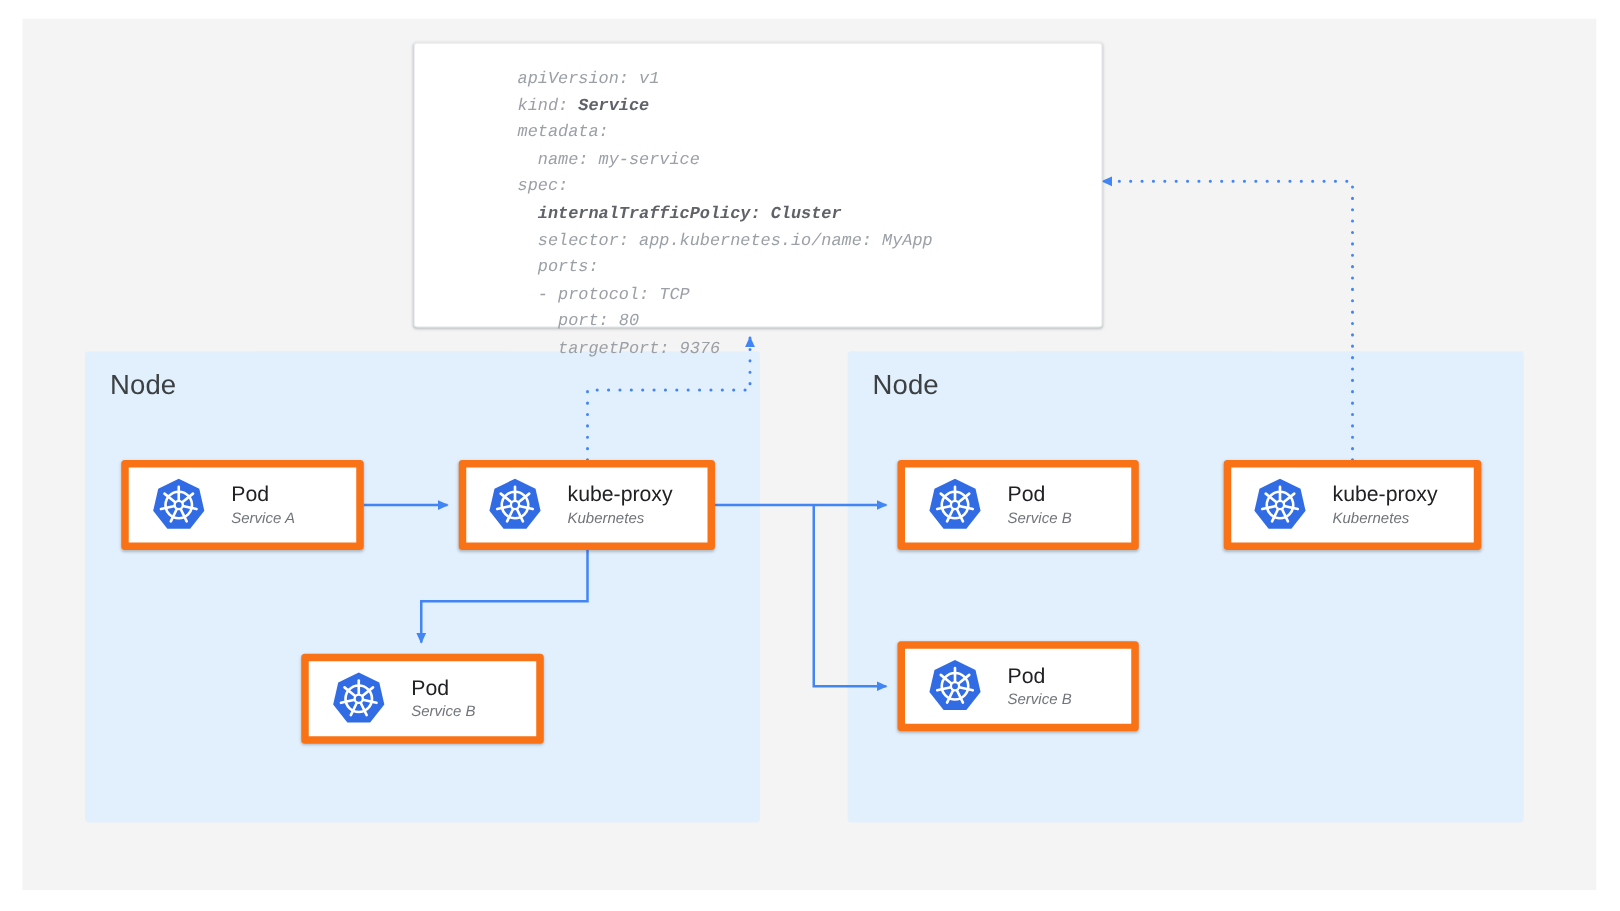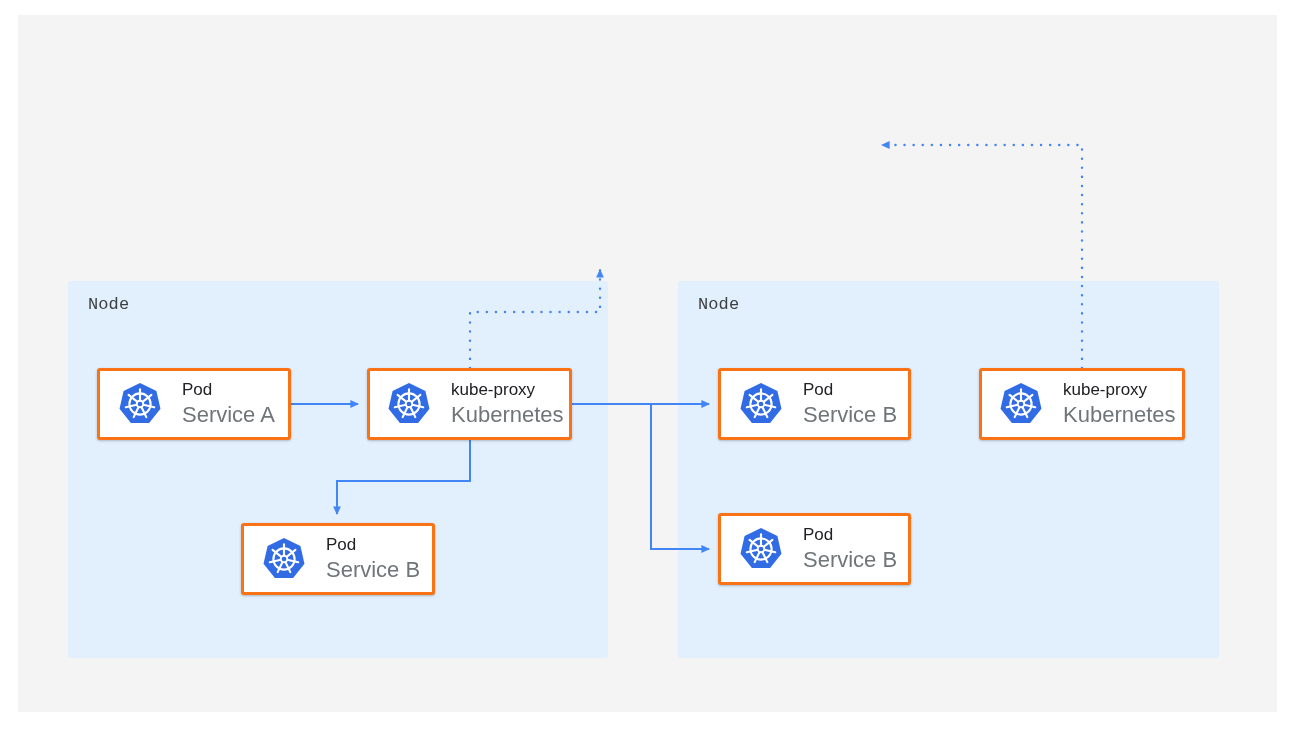--- a/index.html
+++ b/index.html
@@ -31,29 +31,28 @@
     position: absolute;
     background: #e2effc;
     border-radius: 3px;
   }
   #node-left  { left: 68px;  top: 281px; width: 540px; height: 377px; }
   #node-right { left: 678px; top: 281px; width: 541px; height: 377px; }
   .node-label {
     position: absolute;
     left: 20px;
     top: 14px;
-    font-size: 17px;
+    font-size: 22px;
     color: #3c4043;
     letter-spacing: 0.1px;
-    font-family: Liberation Mono, monospace;
   }
   .card {
     position: absolute;
     background: #ffffff;
-    border: 3px solid #f97316;
+    border: 6px solid #f97316;
     border-radius: 3px;
     box-shadow: 0 1px 2px rgba(60,64,67,0.22), 0 1px 3px rgba(60,64,67,0.10);
     display: flex;
     align-items: center;
     box-sizing: border-box;
   }
   .card .logo {
     width: 44px;
     height: 44px;
     margin-left: 18px;
@@ -65,23 +64,24 @@
     flex-direction: column;
     justify-content: center;
     line-height: 1.28;
   }
   .card .title {
     font-size: 17px;
     color: #202124;
     white-space: nowrap;
   }
   .card .sub {
-    font-size: 22px;
+    font-size: 12px;
     color: #70757a;
     white-space: nowrap;
+    font-style: italic;
   }
   #pod-a        { left: 97px;  top: 368px; width: 194px; height: 72px; }
   #kube-proxy-l { left: 367px; top: 368px; width: 205px; height: 72px; }
   #pod-b-left   { left: 241px; top: 523px; width: 194px; height: 72px; }
   #pod-b-r1     { left: 718px; top: 368px; width: 193px; height: 72px; }
   #pod-b-r2     { left: 718px; top: 513px; width: 193px; height: 72px; }
   #kube-proxy-r { left: 979px; top: 368px; width: 206px; height: 72px; }
 
   #kube-proxy-l .logo, #kube-proxy-r .logo { margin-left: 17px; }
   #kube-proxy-l .labels, #kube-proxy-r .labels { }
@@ -150,20 +150,33 @@
 
     <path d="M572,404 L709,404" stroke="#4285f4" stroke-width="2" fill="none" marker-end="url(#arrow)"></path>
 
     <path d="M651,404 L651,549 L709,549" stroke="#4285f4" stroke-width="2" fill="none" marker-end="url(#arrow)"></path>
 
     <path d="M470,368 L470,312 L600,312 L600,270" stroke="#4285f4" stroke-width="2.4" fill="none" stroke-linecap="round" stroke-dasharray="0.1 9" marker-end="url(#arrow)"></path>
 
     <path d="M1082,368 L1082,145 L882,145" stroke="#4285f4" stroke-width="2.4" fill="none" stroke-linecap="round" stroke-dasharray="0.1 9" marker-end="url(#arrow)"></path>
   </svg>
 
+  <div class="yaml-box">
+    <pre class="yaml-code">apiVersion: v1
+kind: <b>Service</b>
+metadata:
+  name: my-service
+spec:
+<b>  internalTrafficPolicy: Cluster</b>
+  selector: app.kubernetes.io/name: MyApp
+  ports:
+  - protocol: TCP
+    port: 80
+    targetPort: 9376</pre>
+  </div>
 
   <div class="card" id="pod-a">
     <span class="logo"><svg viewBox="0 0 44 44" width="44" height="44">
       <path d="M22.00,1.00 L38.42,8.91 L42.47,26.67 L31.11,40.92 L12.89,40.92 L1.53,26.67 L5.58,8.91 Z" fill="#326ce5"></path>
       <circle cx="22" cy="22" r="10.6" fill="none" stroke="#fff" stroke-width="2.1"></circle>
       <line x1="22.00" y1="18.70" x2="22.00" y2="7.40" stroke="#fff" stroke-width="2.1" stroke-linecap="round"></line>
           <line x1="24.58" y1="19.94" x2="33.41" y2="12.90" stroke="#fff" stroke-width="2.1" stroke-linecap="round"></line>
           <line x1="25.22" y1="22.73" x2="36.23" y2="25.25" stroke="#fff" stroke-width="2.1" stroke-linecap="round"></line>
           <line x1="23.43" y1="24.97" x2="28.33" y2="35.15" stroke="#fff" stroke-width="2.1" stroke-linecap="round"></line>
           <line x1="20.57" y1="24.97" x2="15.67" y2="35.15" stroke="#fff" stroke-width="2.1" stroke-linecap="round"></line>

